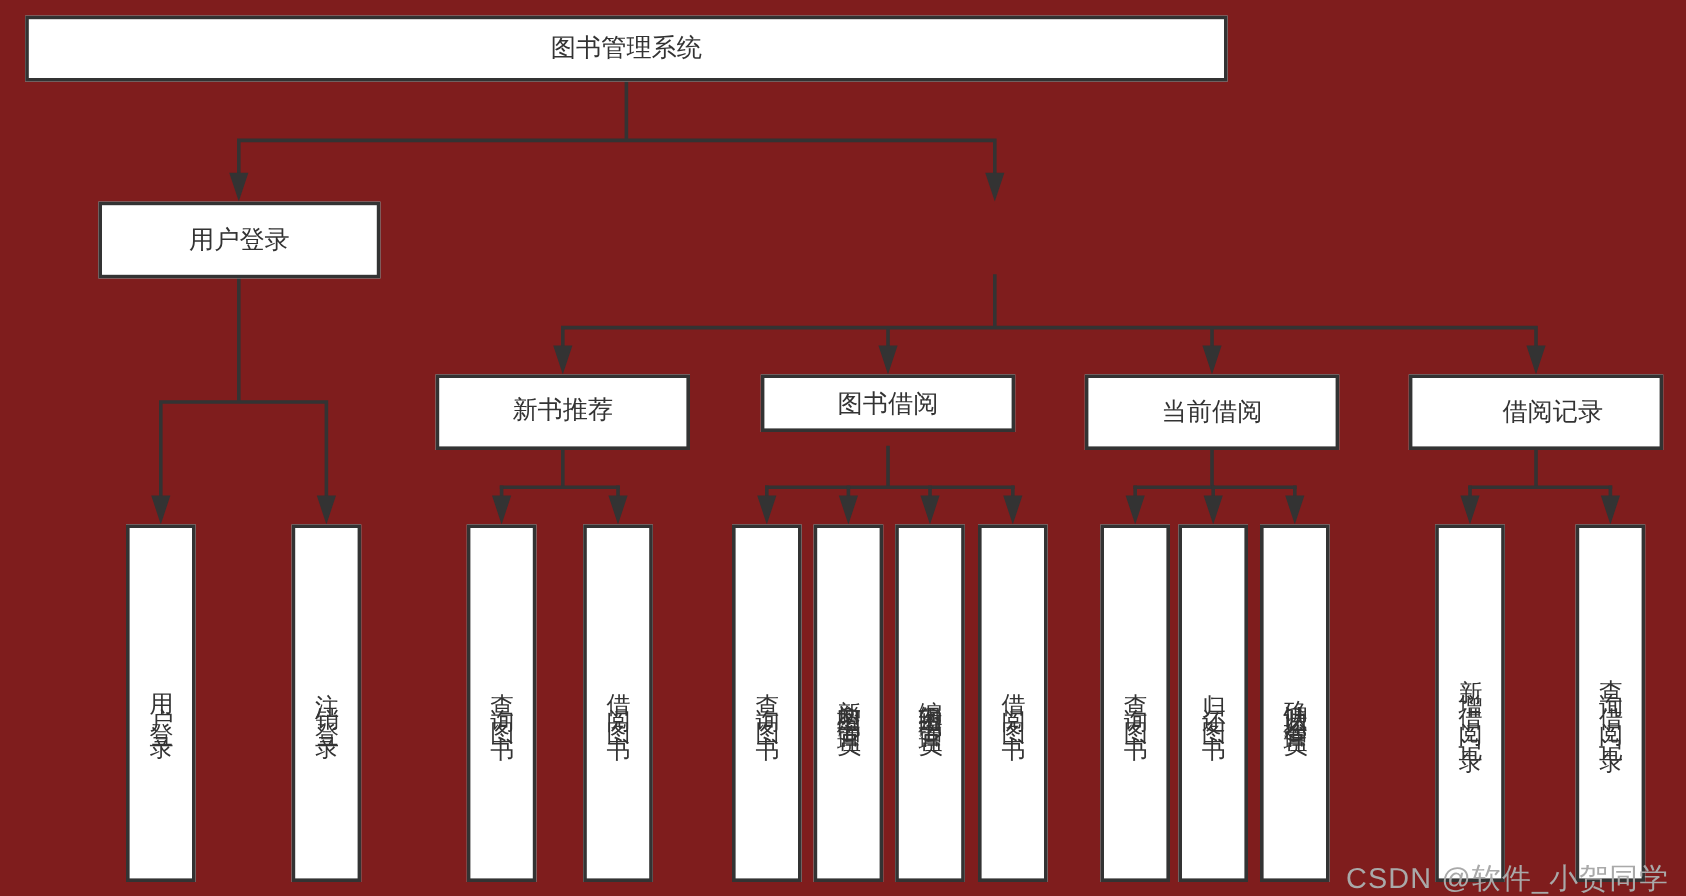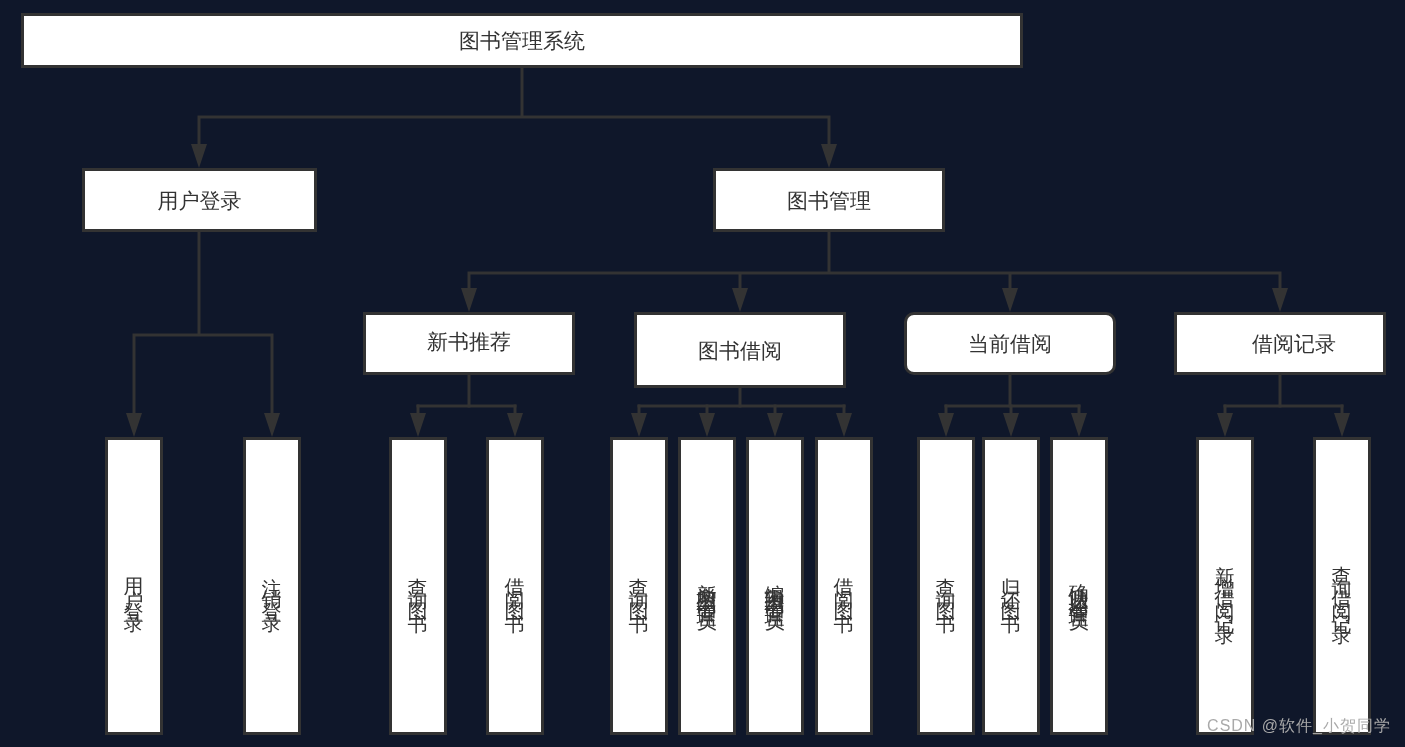--- a/index.html
+++ b/index.html
@@ -4,21 +4,21 @@
 <style>
   html, body {
     margin: 0; padding: 0;
     background: #ffffff;
     font-family: "Liberation Sans", "DejaVu Sans", sans-serif;
   }
   .canvas {
     position: relative;
     width: 1405px;
     height: 747px;
-    background: #0f172a;
+    background: #7f1d1d;
     overflow: hidden;
   }
   svg.connectors {
     position: absolute;
     left: 0; top: 0;
     width: 1405px; height: 747px;
     z-index: 1;
   }
   .box {
     position: absolute;
@@ -39,21 +39,21 @@
     text-orientation: mixed;
     font-size: 20px;
   }
   .box.v.short { letter-spacing: 12px; }
   .box.v.long  { letter-spacing: 4px; }
   .watermark {
     position: absolute;
     top: 716px;
     right: 14px;
     z-index: 3;
-    font-size: 16px;
+    font-size: 24px;
     color: #a9a9a9;
     letter-spacing: 1px;
     white-space: nowrap;
   }
 </style>
 </head>
 <body>
 
 <div class="canvas">
 
@@ -89,25 +89,24 @@
       <polygon points="1011,437 1003,413 1019,413"></polygon>
       <polygon points="1079,437 1071,413 1087,413"></polygon>
       <polygon points="1225,437 1217,413 1233,413"></polygon>
       <polygon points="1342,437 1334,413 1350,413"></polygon>
     </g>
   </svg>
 
   <div class="box" style="left:21px; top:13px; width:1002px; height:55px;">图书管理系统</div>
 
   <div class="box" style="left:82px; top:168px; width:235px; height:64px;">用户登录</div>
-  <div class="box" style="left:713px; top:168px; width:232px; height:64px;">图书管理</div>
 
   <div class="box" style="left:363px; top:312px; width:212px; height:63px;font-family:Liberation Mono, monospace;">新书推荐</div>
-  <div class="box" style="left:634px; top:312px; width:212px; height:76px;">图书借阅</div>
-  <div class="box" style="left:904px; top:312px; width:212px; height:63px;border-radius:10px;">当前借阅</div>
+  <div class="box" style="left:634px; top:312px; width:212px; height:48px;">图书借阅</div>
+  <div class="box" style="left:904px; top:312px; width:212px; height:63px;">当前借阅</div>
   <div class="box" style="left:1174px; top:312px; width:212px; height:63px;padding-left:28px;">借阅记录</div>
 
   <div class="box v short" style="left:105px; top:437px; width:58px; height:298px;">用户登录</div>
   <div class="box v short" style="left:243px; top:437px; width:58px; height:298px;">注销登录</div>
 
   <div class="box v short" style="left:389px; top:437px; width:58px; height:298px;">查询图书</div>
   <div class="box v short" style="left:486px; top:437px; width:58px; height:298px;">借阅图书</div>
 
   <div class="box v short" style="left:610px; top:437px; width:58px; height:298px;">查询图书</div>
   <div class="box v long" style="left:678px; top:437px; width:58px; height:298px;">新增图书（管理员）</div>

